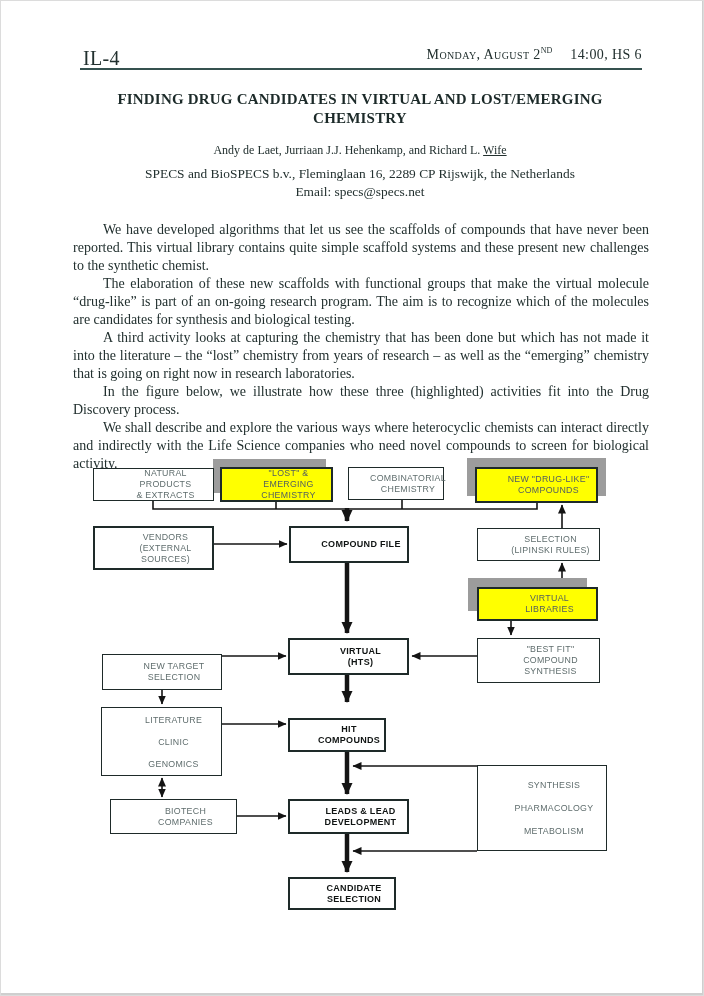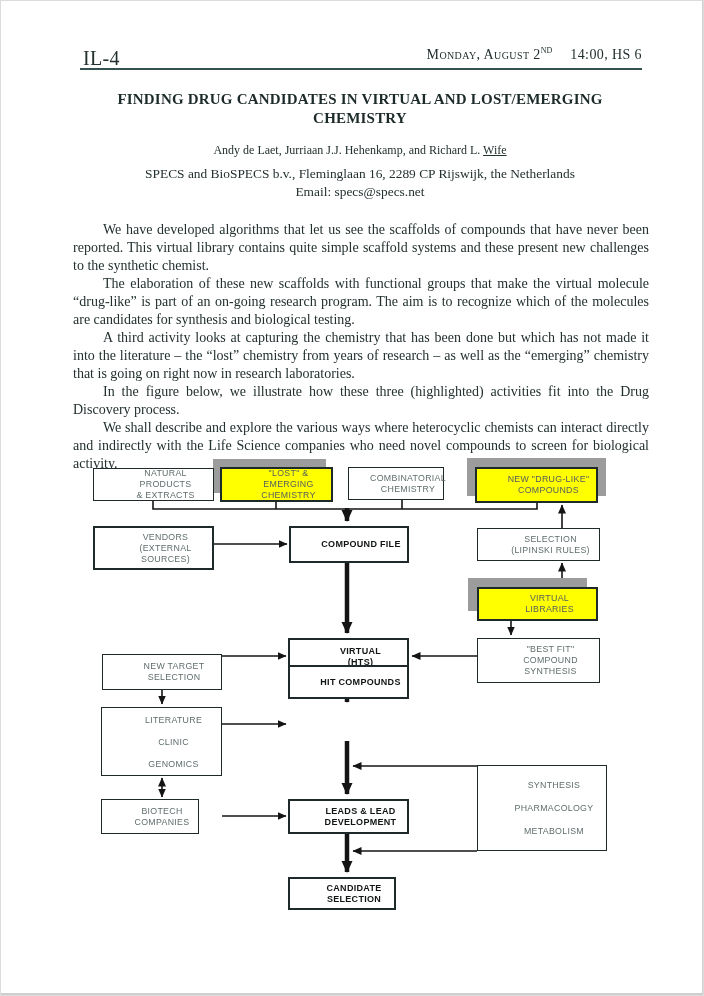--- a/index.html
+++ b/index.html
@@ -136,26 +136,26 @@
 SELECTION</div>
     <div class="dbox b2 boldlbl" style="left:288px;top:638px;width:121px;height:37px;">VIRTUAL
 (HTS)</div>
     <div class="dbox" style="left:477px;top:638px;width:123px;height:45px;">"BEST FIT"
 COMPOUND
 SYNTHESIS</div>
 
     <div class="dbox" style="left:101px;top:707px;width:121px;height:69px;line-height:22px;">LITERATURE
 CLINIC
 GENOMICS</div>
-    <div class="dbox b2 boldlbl" style="left:288px;top:665px;width:121px;height:34px;">HIT COMPOUNDS</div>
+    <div class="dbox b2 boldlbl" style="left:288px;top:718px;width:98px;height:34px;">HIT COMPOUNDS</div>
     <div class="dbox" style="left:477px;top:765px;width:130px;height:86px;line-height:23px;">SYNTHESIS
 PHARMACOLOGY
 METABOLISM</div>
 
-    <div class="dbox" style="left:101px;top:799px;width:98px;height:35px;">BIOTECH
+    <div class="dbox" style="left:110px;top:799px;width:127px;height:35px;">BIOTECH
 COMPANIES</div>
     <div class="dbox b2 boldlbl" style="left:288px;top:799px;width:121px;height:35px;">LEADS &amp; LEAD
 DEVELOPMENT</div>
 
     <div class="dbox b2 boldlbl" style="left:288px;top:877px;width:108px;height:33px;">CANDIDATE
 SELECTION</div>
   </div>
 
 </div>
 

